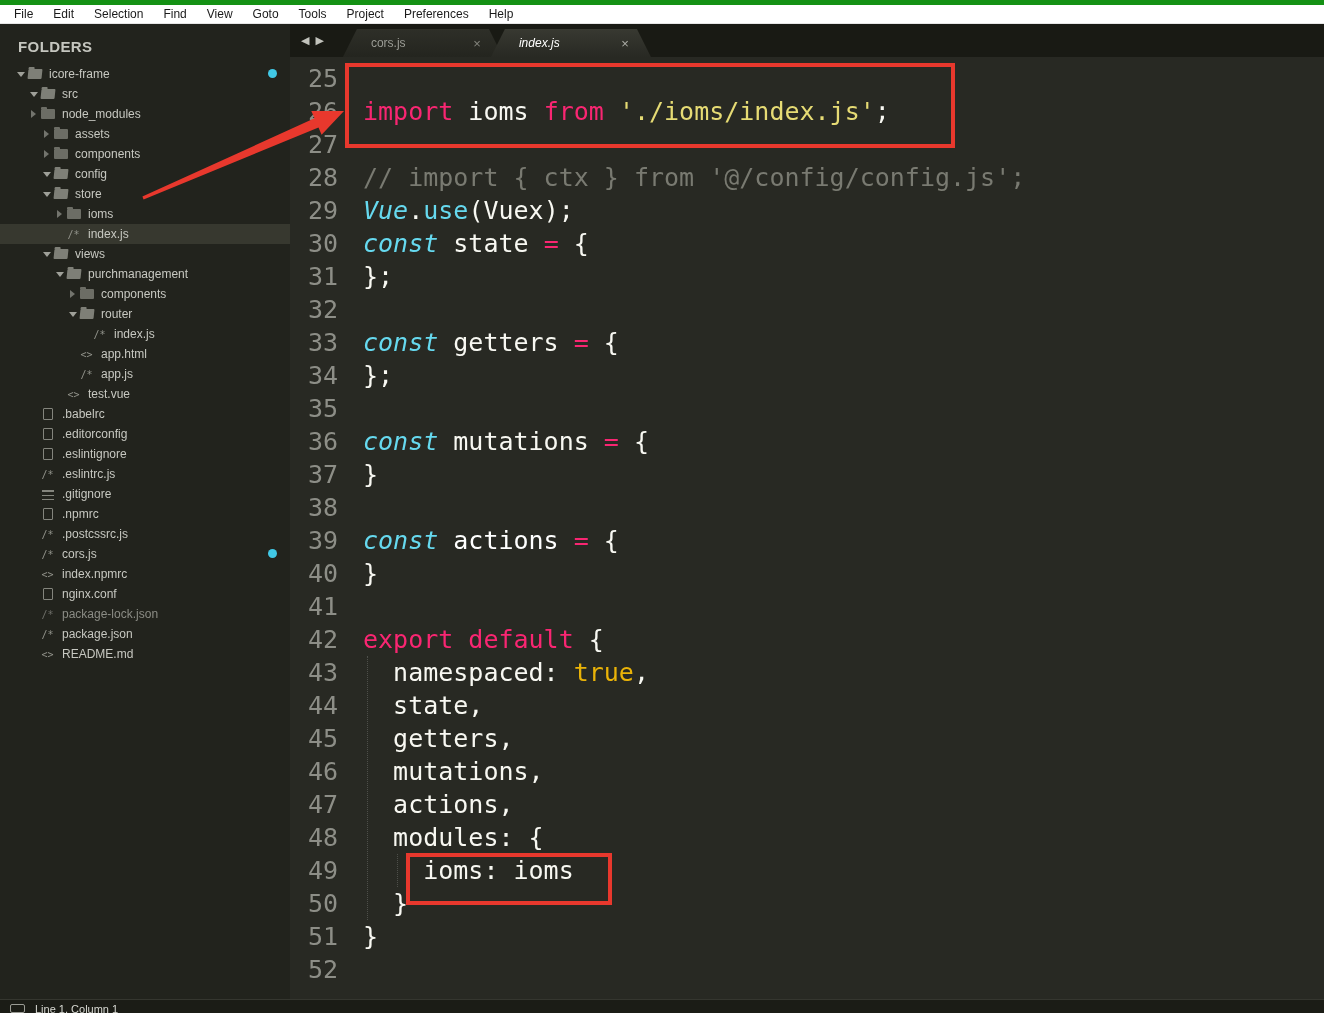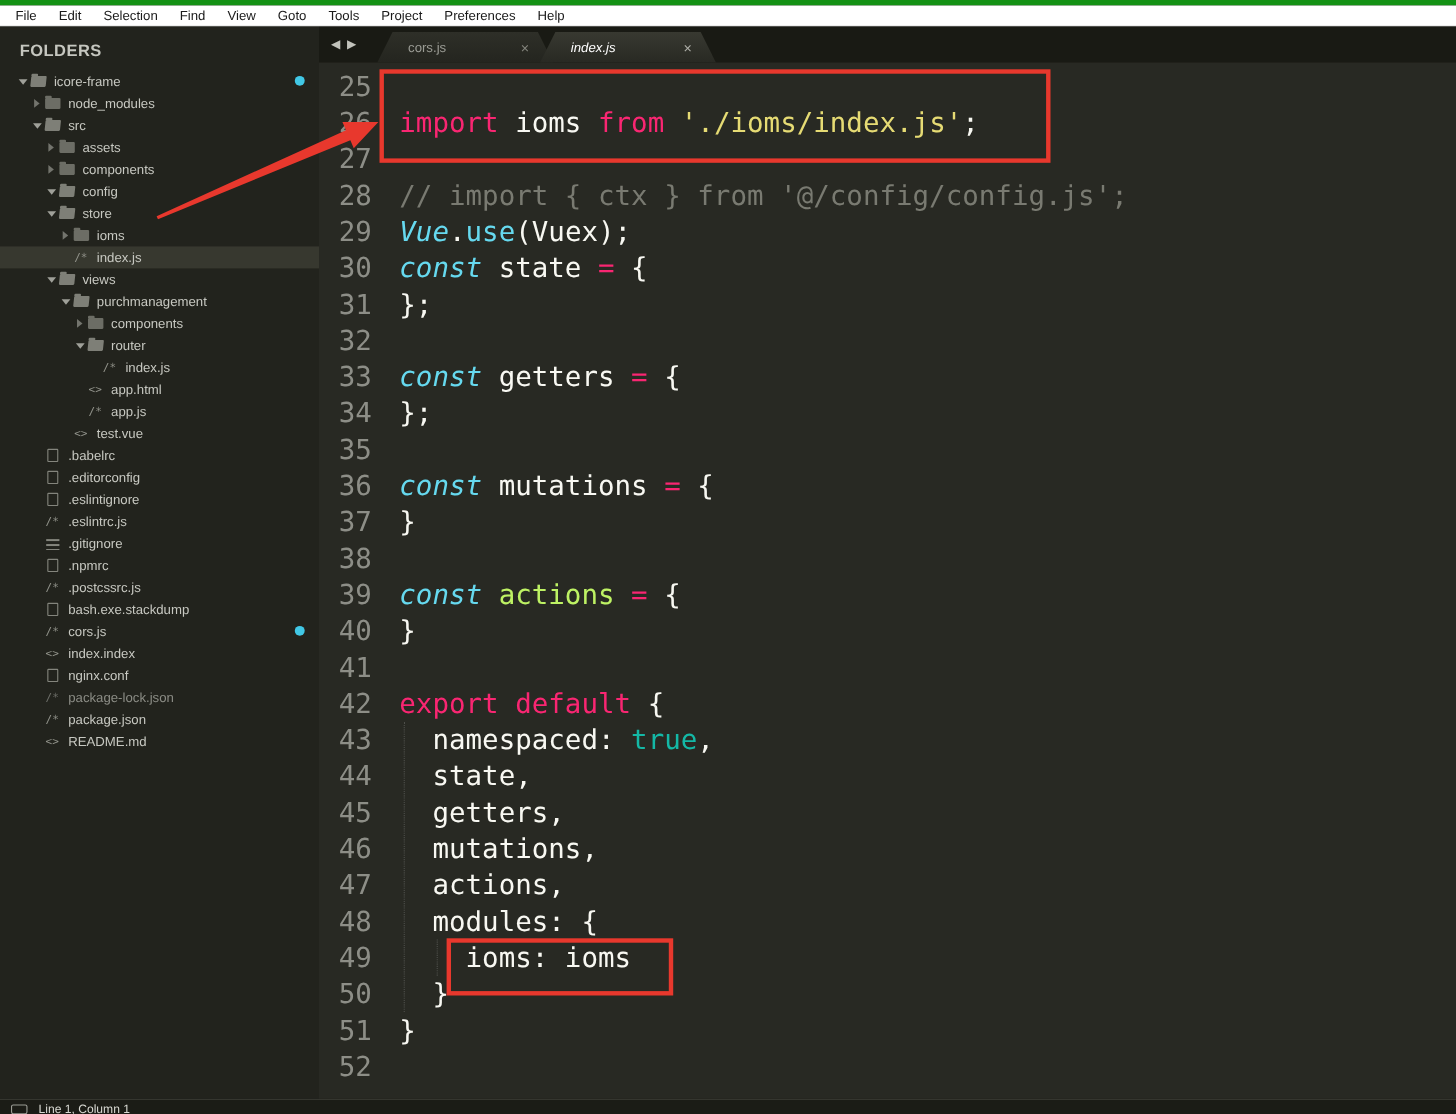--- a/index.html
+++ b/index.html
@@ -130,36 +130,36 @@
           <div class="tri-open"></div>
         </div>
         <div class="t-icon">
           <div class="icon-folder open"></div>
         </div>
         <div style="display: inline;">icore-frame</div>
         <div class="mod-dot" style="background: rgb(65, 200, 230);"></div>
       </div>
       <div class="tree-row" style="padding-left: 27px;">
         <div class="tri">
+          <div class="tri-open"></div>
+        </div>
+        <div class="t-icon">
+          <div class="icon-folder open"></div>
+        </div>
+        <div style="display: inline;">src</div>
+      </div>
+      <div class="tree-row" style="padding-left: 27px;">
+        <div class="tri">
           <div class="tri-closed"></div>
         </div>
         <div class="t-icon">
           <div class="icon-folder"></div>
         </div>
         <div style="display: inline;">node_modules</div>
       </div>
-      <div class="tree-row" style="padding-left: 27px;">
-        <div class="tri">
-          <div class="tri-open"></div>
-        </div>
-        <div class="t-icon">
-          <div class="icon-folder open"></div>
-        </div>
-        <div style="display: inline;">src</div>
-      </div>
       <div class="tree-row" style="padding-left: 40px;">
         <div class="tri">
           <div class="tri-closed"></div>
         </div>
         <div class="t-icon">
           <div class="icon-folder"></div>
         </div>
         <div style="display: inline;">assets</div>
       </div>
       <div class="tree-row" style="padding-left: 40px;">
@@ -310,42 +310,35 @@
           <div class="icon-file"></div>
         </div>
         <div style="display: inline;">.npmrc</div>
       </div>
       <div class="tree-row" style="padding-left: 27px;">
         <div class="tri"></div>
         <div class="t-icon">
           <div class="glyph-icon">/*</div>
         </div>
         <div style="display: inline;">.postcssrc.js</div>
-      </div>
-      <div class="tree-row" style="padding-left: 27px;">
-        <div class="tri"></div>
-        <div class="t-icon">
-          <div class="icon-file"></div>
-        </div>
-        <div style="display: inline;">bash.exe.stackdump</div>
       </div>
       <div class="tree-row" style="padding-left: 27px;">
         <div class="tri"></div>
         <div class="t-icon">
           <div class="glyph-icon">/*</div>
         </div>
         <div style="display: inline;">cors.js</div>
         <div class="mod-dot" style="background: rgb(65, 200, 230);"></div>
       </div>
       <div class="tree-row" style="padding-left: 27px;">
         <div class="tri"></div>
         <div class="t-icon">
           <div class="glyph-icon">&lt;&gt;</div>
         </div>
-        <div style="display: inline;">index.index</div>
+        <div style="display: inline;">index.npmrc</div>
       </div>
       <div class="tree-row" style="padding-left: 27px;">
         <div class="tri"></div>
         <div class="t-icon">
           <div class="icon-file"></div>
         </div>
         <div style="display: inline;">nginx.conf</div>
       </div>
       <div class="tree-row dim" style="padding-left: 27px;">
         <div class="tri"></div>
@@ -395,25 +388,25 @@
       <div class="code-line"><div class="ln">29</div><div class="lc"><span class="tok-cyi" style="color: rgb(102, 217, 239);">Vue</span><span class="tok-pl" style="color: rgb(248, 248, 242);">.</span><span class="tok-cy" style="color: rgb(102, 217, 239);">use</span><span class="tok-pl" style="color: rgb(248, 248, 242);">(Vuex);</span></div></div>
       <div class="code-line"><div class="ln">30</div><div class="lc"><span class="tok-cyi" style="color: rgb(102, 217, 239);">const</span><span class="tok-pl" style="color: rgb(248, 248, 242);"> state </span><span class="tok-kw" style="color: rgb(249, 38, 114);">=</span><span class="tok-pl" style="color: rgb(248, 248, 242);"> {</span></div></div>
       <div class="code-line"><div class="ln">31</div><div class="lc"><span class="tok-pl" style="color: rgb(248, 248, 242);">};</span></div></div>
       <div class="code-line"><div class="ln">32</div><div class="lc"></div></div>
       <div class="code-line"><div class="ln">33</div><div class="lc"><span class="tok-cyi" style="color: rgb(102, 217, 239);">const</span><span class="tok-pl" style="color: rgb(248, 248, 242);"> getters </span><span class="tok-kw" style="color: rgb(249, 38, 114);">=</span><span class="tok-pl" style="color: rgb(248, 248, 242);"> {</span></div></div>
       <div class="code-line"><div class="ln">34</div><div class="lc"><span class="tok-pl" style="color: rgb(248, 248, 242);">};</span></div></div>
       <div class="code-line"><div class="ln">35</div><div class="lc"></div></div>
       <div class="code-line"><div class="ln">36</div><div class="lc"><span class="tok-cyi" style="color: rgb(102, 217, 239);">const</span><span class="tok-pl" style="color: rgb(248, 248, 242);"> mutations </span><span class="tok-kw" style="color: rgb(249, 38, 114);">=</span><span class="tok-pl" style="color: rgb(248, 248, 242);"> {</span></div></div>
       <div class="code-line"><div class="ln">37</div><div class="lc"><span class="tok-pl" style="color: rgb(248, 248, 242);">}</span></div></div>
       <div class="code-line"><div class="ln">38</div><div class="lc"></div></div>
-      <div class="code-line"><div class="ln">39</div><div class="lc"><span class="tok-cyi" style="color: rgb(102, 217, 239);">const</span><span class="tok-pl" style="color: #bef264;"> actions </span><span class="tok-kw" style="color: rgb(249, 38, 114);">=</span><span class="tok-pl" style="color: rgb(248, 248, 242);"> {</span></div></div>
+      <div class="code-line"><div class="ln">39</div><div class="lc"><span class="tok-cyi" style="color: rgb(102, 217, 239);">const</span><span class="tok-pl" style="color: #ffffff;"> actions </span><span class="tok-kw" style="color: rgb(249, 38, 114);">=</span><span class="tok-pl" style="color: rgb(248, 248, 242);"> {</span></div></div>
       <div class="code-line"><div class="ln">40</div><div class="lc"><span class="tok-pl" style="color: rgb(248, 248, 242);">}</span></div></div>
       <div class="code-line"><div class="ln">41</div><div class="lc"></div></div>
       <div class="code-line"><div class="ln">42</div><div class="lc"><span class="tok-kw" style="color: rgb(249, 38, 114);">export default</span><span class="tok-pl" style="color: rgb(248, 248, 242);"> {</span></div></div>
-      <div class="code-line"><div class="ln">43</div><div class="lc"><span class="tok-pl" style="color: rgb(248, 248, 242);">  namespaced: </span><span class="tok-pu" style="color: #14b8a6;">true</span><span class="tok-pl" style="color: rgb(248, 248, 242);">,</span></div></div>
+      <div class="code-line"><div class="ln">43</div><div class="lc"><span class="tok-pl" style="color: rgb(248, 248, 242);">  namespaced: </span><span class="tok-pu" style="color: #eab308;">true</span><span class="tok-pl" style="color: rgb(248, 248, 242);">,</span></div></div>
       <div class="code-line"><div class="ln">44</div><div class="lc"><span class="tok-pl" style="color: rgb(248, 248, 242);">  state,</span></div></div>
       <div class="code-line"><div class="ln">45</div><div class="lc"><span class="tok-pl" style="color: rgb(248, 248, 242);">  getters,</span></div></div>
       <div class="code-line"><div class="ln">46</div><div class="lc"><span class="tok-pl" style="color: rgb(248, 248, 242);">  mutations,</span></div></div>
       <div class="code-line"><div class="ln">47</div><div class="lc"><span class="tok-pl" style="color: rgb(248, 248, 242);">  actions,</span></div></div>
       <div class="code-line"><div class="ln">48</div><div class="lc"><span class="tok-pl" style="color: rgb(248, 248, 242);">  modules: {</span></div></div>
       <div class="code-line"><div class="ln">49</div><div class="lc"><span class="tok-pl" style="color: rgb(248, 248, 242);">    ioms: ioms</span></div></div>
       <div class="code-line"><div class="ln">50</div><div class="lc"><span class="tok-pl" style="color: rgb(248, 248, 242);">  }</span></div></div>
       <div class="code-line"><div class="ln">51</div><div class="lc"><span class="tok-pl" style="color: rgb(248, 248, 242);">}</span></div></div>
       <div class="code-line"><div class="ln">52</div><div class="lc"></div></div>
     </div>

